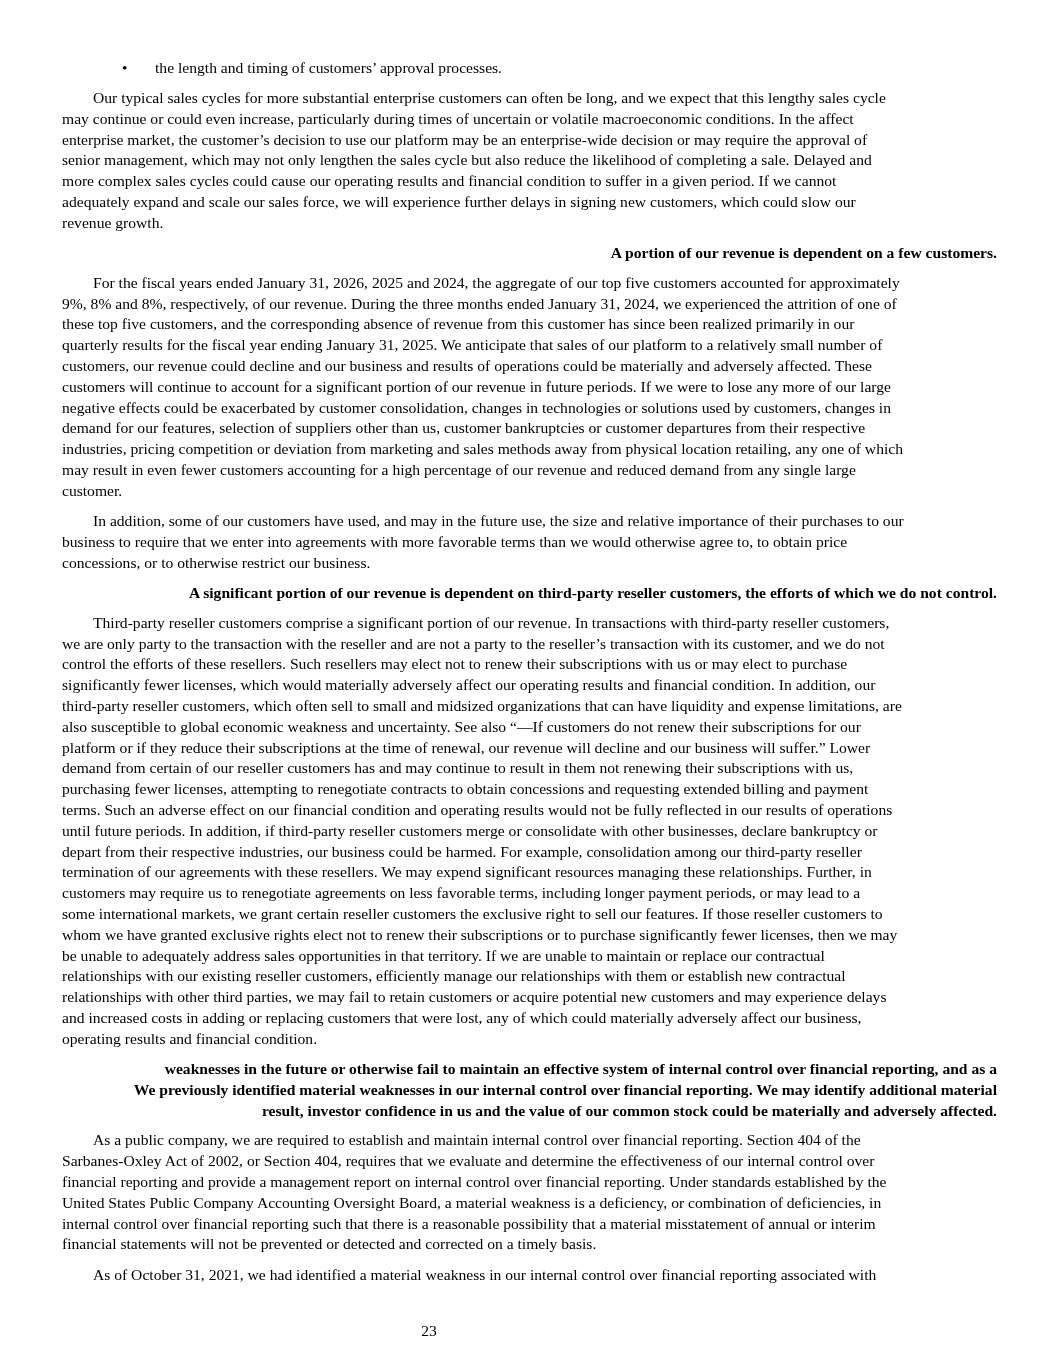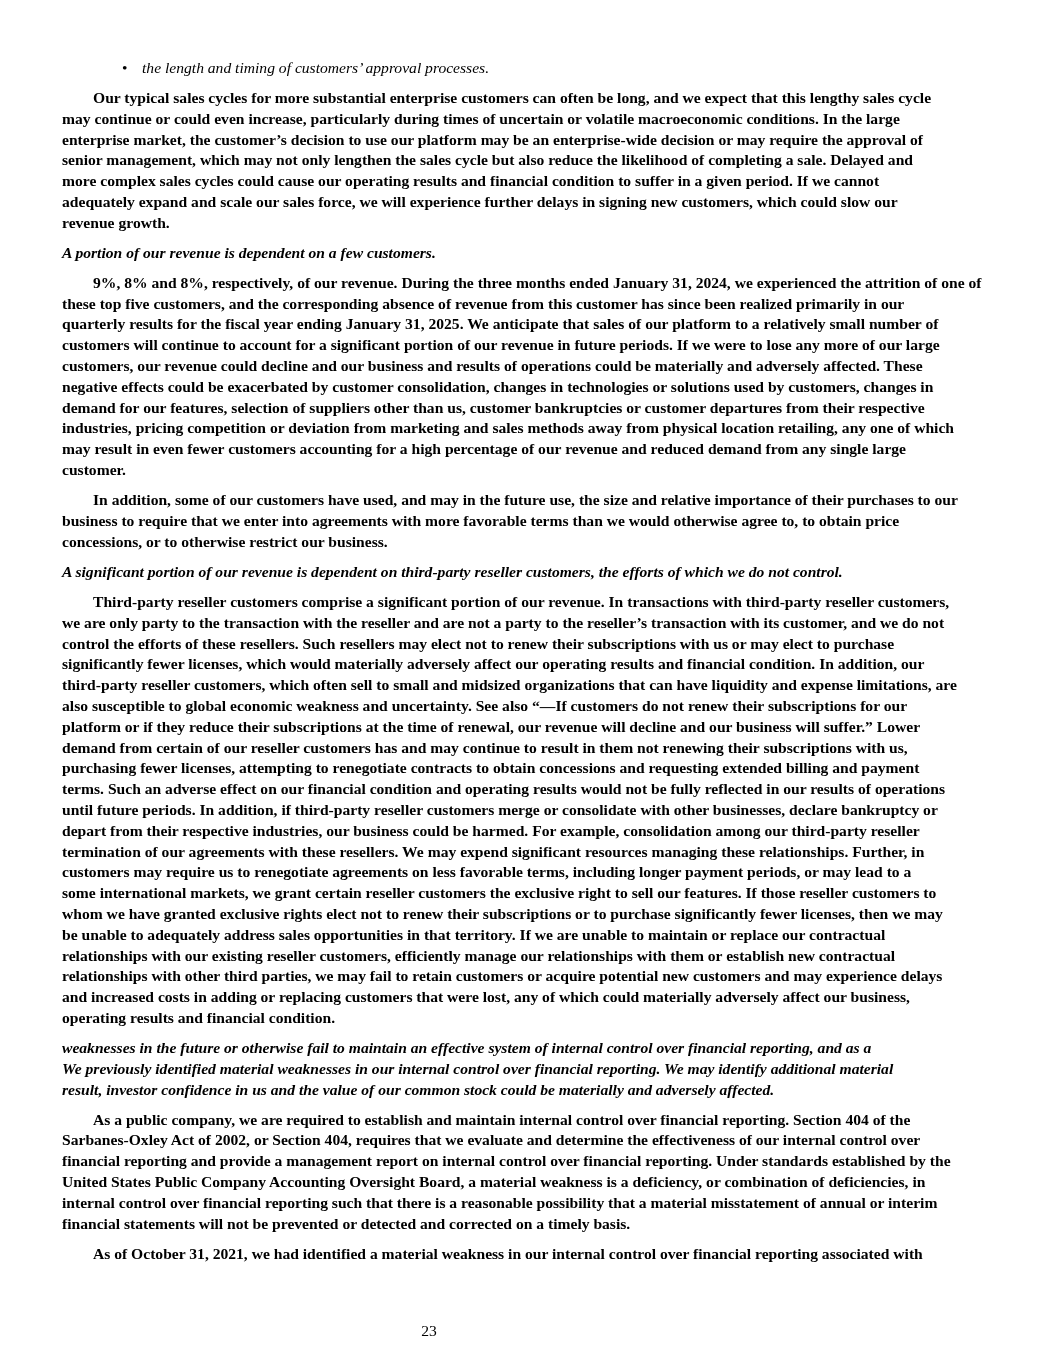--- a/index.html
+++ b/index.html
@@ -32,36 +32,34 @@
       height: 21px;
       margin-bottom: 9px;
     }
     .bullet-glyph {
       position: absolute;
       left: 60px;
       top: 0;
     }
     .bullet-text {
       position: absolute;
-      left: 80px;
+      left: 93px;
       top: 0;
       white-space: nowrap;
-      font-style: italic;
     }
     .para {
       margin: 0 0 9.5px 0;
-      font-weight: bold;
     }
     .para .line:first-child {
       padding-left: 31px;
     }
     .heading {
       margin: 0 0 9px 0;
       font-weight: bold;
-      font-style: italic;
+      text-align: right;
     }
     .page-number {
       position: absolute;
       left: 0;
       width: 858px;
       top: 1321px;
       text-align: center;
       font-size: 15.6px;
     }
   </style>
@@ -69,36 +67,37 @@
 <body>
 
 <div class="page">
   <div class="bullet-item">
     <span class="bullet-glyph">•</span>
     <span class="bullet-text">the length and timing of customers’ approval processes.</span>
   </div>
   <div id="blocks">
       <div class="para">
         <span class="line">Our typical sales cycles for more substantial enterprise customers can often be long, and we expect that this lengthy sales cycle</span>
-        <span class="line">may continue or could even increase, particularly during times of uncertain or volatile macroeconomic conditions. In the large</span>
+        <span class="line">may continue or could even increase, particularly during times of uncertain or volatile macroeconomic conditions. In the affect</span>
         <span class="line">enterprise market, the customer’s decision to use our platform may be an enterprise-wide decision or may require the approval of</span>
         <span class="line">senior management, which may not only lengthen the sales cycle but also reduce the likelihood of completing a sale. Delayed and</span>
         <span class="line">more complex sales cycles could cause our operating results and financial condition to suffer in a given period. If we cannot</span>
         <span class="line">adequately expand and scale our sales force, we will experience further delays in signing new customers, which could slow our</span>
         <span class="line">revenue growth.</span>
       </div>
       <div class="heading">
         <span class="line">A portion of our revenue is dependent on a few customers.</span>
       </div>
       <div class="para">
+        <span class="line">For the fiscal years ended January 31, 2026, 2025 and 2024, the aggregate of our top five customers accounted for approximately</span>
         <span class="line">9%, 8% and 8%, respectively, of our revenue. During the three months ended January 31, 2024, we experienced the attrition of one of</span>
         <span class="line">these top five customers, and the corresponding absence of revenue from this customer has since been realized primarily in our</span>
         <span class="line">quarterly results for the fiscal year ending January 31, 2025. We anticipate that sales of our platform to a relatively small number of</span>
+        <span class="line">customers, our revenue could decline and our business and results of operations could be materially and adversely affected. These</span>
         <span class="line">customers will continue to account for a significant portion of our revenue in future periods. If we were to lose any more of our large</span>
-        <span class="line">customers, our revenue could decline and our business and results of operations could be materially and adversely affected. These</span>
         <span class="line">negative effects could be exacerbated by customer consolidation, changes in technologies or solutions used by customers, changes in</span>
         <span class="line">demand for our features, selection of suppliers other than us, customer bankruptcies or customer departures from their respective</span>
         <span class="line">industries, pricing competition or deviation from marketing and sales methods away from physical location retailing, any one of which</span>
         <span class="line">may result in even fewer customers accounting for a high percentage of our revenue and reduced demand from any single large</span>
         <span class="line">customer.</span>
       </div>
       <div class="para">
         <span class="line">In addition, some of our customers have used, and may in the future use, the size and relative importance of their purchases to our</span>
         <span class="line">business to require that we enter into agreements with more favorable terms than we would otherwise agree to, to obtain price</span>
         <span class="line">concessions, or to otherwise restrict our business.</span>

